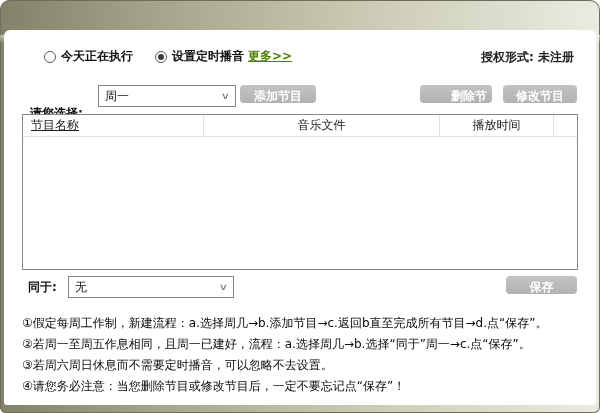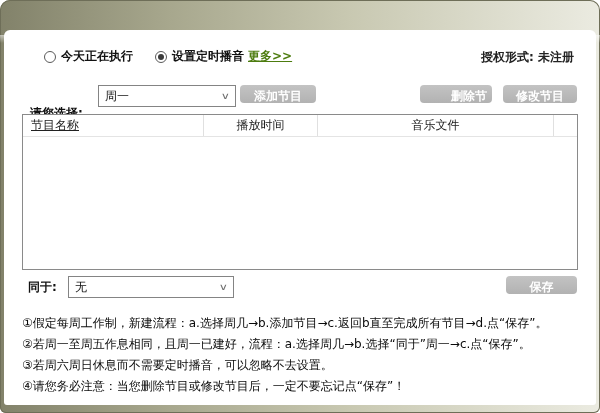--- a/index.html
+++ b/index.html
@@ -123,22 +123,22 @@
         <span class="arrow">∨</span>
       </div>
       <button class="btn" style="left:236px;width:76px;">添加节目</button>
       <button class="btn" style="left:416px;width:72px;padding-left:26px;">删除节目</button>
       <button class="btn" style="left:499px;width:74px;">修改节目</button>
     </div>
 
     <div class="table">
       <div class="thead">
         <div class="th th-name">节目名称</div>
+        <div class="th th-file">音乐文件</div>
         <div class="th th-time">播放时间</div>
-        <div class="th th-file">音乐文件</div>
         <div class="th th-extra"></div>
       </div>
       <div class="tbody"></div>
     </div>
 
     <div class="bottom-row">
       <span class="field-label" style="position:absolute;left:24px;top:0;">同于:</span>
       <div class="select" style="left:64px;top:0;width:166px;">
         <span>无</span>
         <span class="arrow">∨</span>

